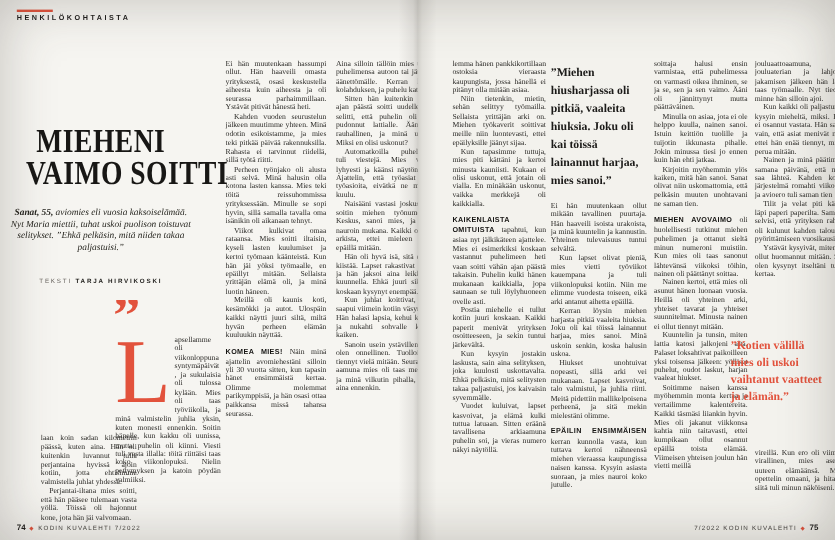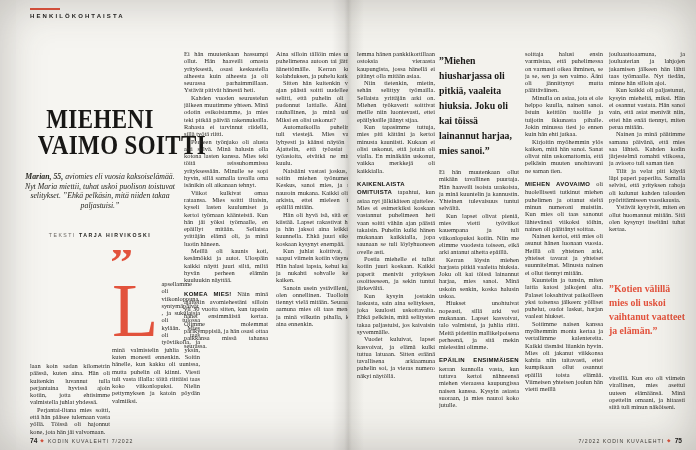--- a/index.html
+++ b/index.html
@@ -1,21 +1,21 @@
 <!DOCTYPE html>
 <html lang="fi"><head>
 <meta charset="utf-8">
 <style>
   * { margin:0; padding:0; box-sizing:border-box; }
   html,body { width:696px; height:450px; overflow:hidden; background:#a9a6a0; }
   body { font-family:"Liberation Serif", serif; }
 
   .spread { position:relative; width:696px; height:450px; background:#f4f3ef; }
   .page { position:absolute; top:0; height:450px; width:348px; }
-  .page-left  { left:16px;   background:#f6f5f1; }
+  .page-left  { left:0;   background:#f6f5f1; }
   .page-right { left:348px; background:#f3f2ed; }
 
   .gutter { position:absolute; left:332px; top:0; width:32px; height:450px; pointer-events:none;
     background:linear-gradient(90deg, rgba(70,65,58,0) 0%, rgba(70,65,58,0.10) 38%, rgba(70,65,58,0.20) 50%, rgba(70,65,58,0.10) 62%, rgba(70,65,58,0) 100%); }
   .vignette { position:absolute; inset:0; pointer-events:none; box-shadow: inset 0 0 46px rgba(60,54,46,0.28); }
 
   .accent { color:#e2523c; }
 
   
   .kicker { position:absolute; left:14px; top:8px; }
@@ -34,21 +34,21 @@
 
   
   .opening { position:absolute; left:96px; top:250px; width:88px; height:194px; overflow:hidden; }
   .big-quote { position:absolute; left:-2px; top:-10px; font-size:46px; line-height:46px; font-weight:bold; }
   .opening-text { margin-top:30px; font-size:6.4px; line-height:7.3px; text-align:justify;
     color:#2b2a27; overflow-wrap:anywhere; }
   .dropcap { float:left; font-size:76px; line-height:58px; margin:1px 3px 0 0; }
 
   
   .body-col { position:absolute; top:50px; height:394px; overflow:hidden;
-    font-size:6.4px; line-height:7.3px; text-align:justify; color:#2b2a27; }
+    font-size:6.4px; line-height:7.3px; text-align:justify; color:#2b2a27;margin-left:20px; }
   .body-col p { margin:0; }
   .body-col p + p { text-indent:7px; }
   .body-col p.runin-para { text-indent:0; margin-top:6px; }
   .runin { font-family:"Liberation Sans", sans-serif; font-size:6px; letter-spacing:0.3px; color:#161513; }
 
   .col-left-a { left:14px;  top:362px; height:82px; width:80px; }
   .col-left-b { left:168px; width:84px; }
   .col-left-c { left:260px; width:84px; }
 
   .col-right-1 { left:9px;   width:78px; }
@@ -80,21 +80,21 @@
     <div class="kicker">
       <div class="kicker-rule"></div>
       <div class="kicker-text">HENKILÖKOHTAISTA</div>
     </div>
 
     <div class="title-block">
       <h1 class="title">
         <span class="title-line">MIEHENI</span>
         <span class="title-line">VAIMO SOITTI</span>
       </h1>
-      <p class="intro"><strong class="intro-lead">Marian, 55,</strong><span> aviomies eli vuosia kaksoiselämää. Nyt Maria miettii, tuhat uskoi puolison toistuvat selitykset. ”Ehkä pelkäsin, mitä niiden takaa paljastuisi.”</span></p>
+      <p class="intro"><strong class="intro-lead">Sanat, 55,</strong><span> aviomies eli vuosia kaksoiselämää. Nyt Maria miettii, tuhat uskoi puolison toistuvat selitykset. ”Ehkä pelkäsin, mitä niiden takaa paljastuisi.”</span></p>
       <div class="byline">
         <span class="byline-label">TEKSTI</span>
         <span class="byline-name">TARJA HIRVIKOSKI</span>
       </div>
     </div>
 
     <div class="opening">
       <div class="big-quote accent">”</div>
       <div class="opening-text"><span class="dropcap accent">L</span><span>apsellamme oli viikonloppuna syntymäpäivät, ja sukulaisia oli tulossa kylään. Mies oli taas työviikolla, ja minä valmistelin juhlia yksin, kuten monesti ennenkin. Soitin hänelle, kun kakku oli uunissa, mutta puhelin oli kiinni. Viesti tuli vasta illalla: töitä riittäisi taas koko viikonlopuksi. Nielin pettymyksen ja katoin pöydän valmiiksi.</span></div>
     </div>

